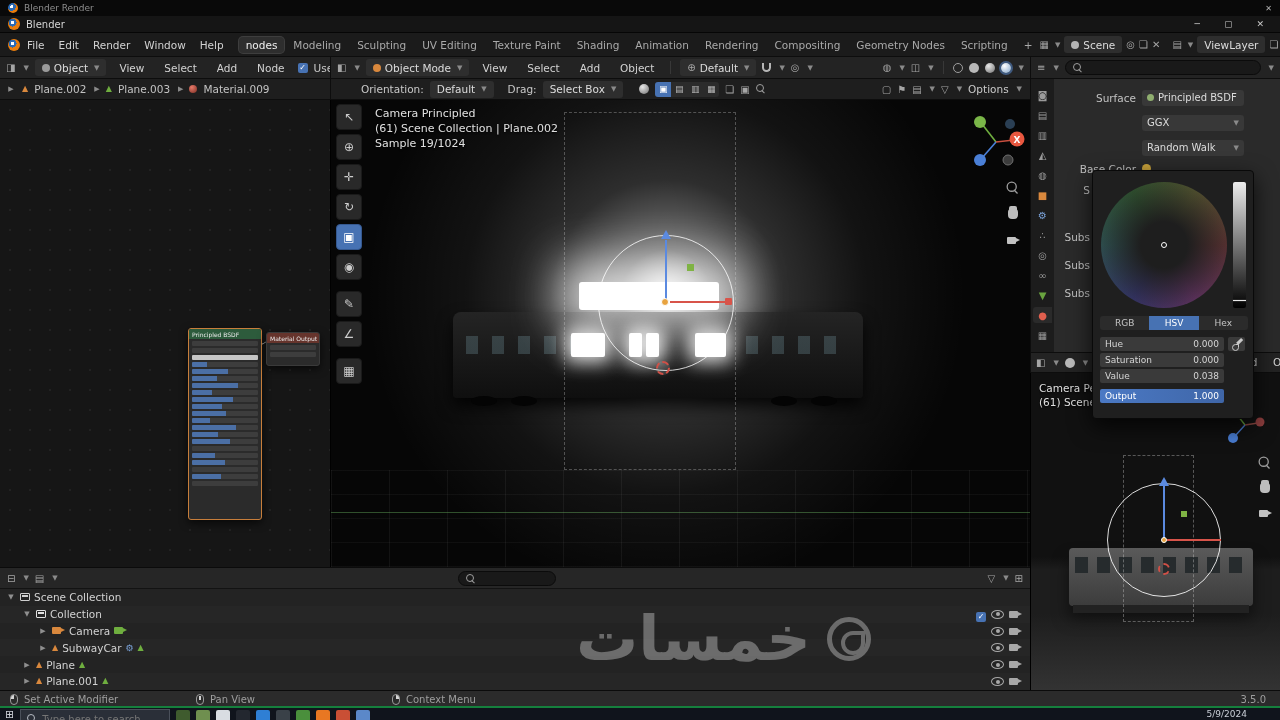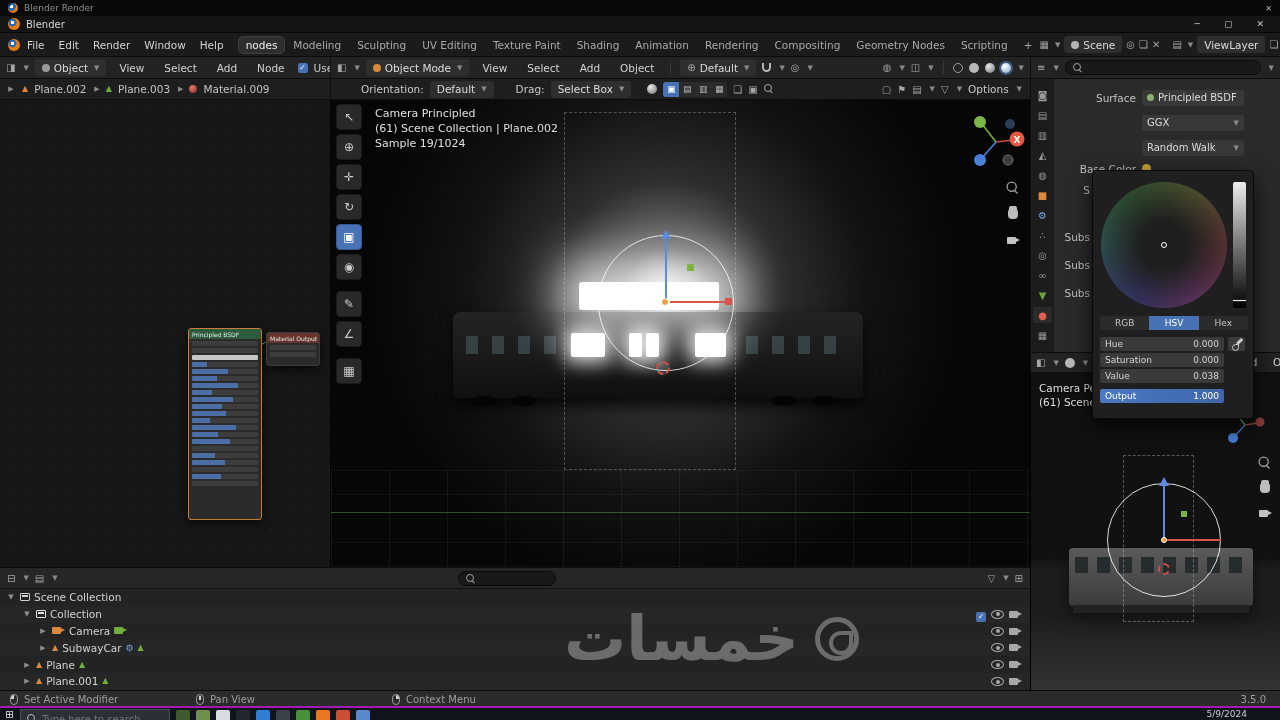--- a/index.html
+++ b/index.html
@@ -1,18 +1,18 @@
 <!DOCTYPE html>
 <html><head>
 <meta charset="utf-8">
 <style>
 :root{--accent:#4772b3;--orange:#e87d0d;}
 *{margin:0;padding:0;box-sizing:border-box;}
 body{font-family:"DejaVu Sans","Liberation Sans",sans-serif;background:#000;width:1280px;height:720px;overflow:hidden;}
-#screen{position:relative;width:1280px;height:720px;overflow:hidden;background:#a21caf;color:#c9c9c9;}
+#screen{position:relative;width:1280px;height:720px;overflow:hidden;background:#15803d;color:#c9c9c9;}
 .abs{position:absolute;}
 
 .tbar1{position:absolute;left:0;top:0;width:1280px;height:16px;background:#090909;display:flex;align-items:center;gap:6px;padding:0 8px;font-size:9px;color:#8e8e8e;}
 .tbar1 .winx{margin-left:auto;color:#b5b5b5;font-size:8px;}
 .tbar2{position:absolute;left:0;top:16px;width:1280px;height:17px;background:#151515;border-bottom:1px solid #060606;display:flex;align-items:center;gap:6px;padding:0 8px;font-size:10px;color:#d5d5d5;}
 .winbtns{margin-left:auto;display:flex;gap:24px;padding-right:8px;color:#c9c9c9;font-size:9px;}
 .blogo{width:12px;height:12px;border-radius:50%;background:radial-gradient(circle at 38% 38%,#fff 0 1.5px,#2d6bb4 1.5px 4px,#e87d0d 4px);display:inline-block;flex:none;}
 .blogo.sm{width:10px;height:10px;}
 
 .topbar{position:absolute;left:0;top:33px;width:1280px;height:24px;background:#1b1b1b;border-bottom:1px solid #0d0d0d;display:flex;align-items:center;padding:0 8px;font-size:10.5px;overflow:hidden;white-space:nowrap;}
@@ -157,21 +157,21 @@
 .status{position:absolute;left:0;top:690px;width:1280px;height:16px;background:#2b2b2b;border-top:1px solid #0b0b0b;font-size:10px;color:#9e9e9e;}
 .sgrp{position:absolute;top:3px;display:flex;gap:6px;align-items:center;}
 .sver{position:absolute;right:14px;top:3px;}
 .taskbar{position:absolute;left:0;top:708px;width:1280px;height:12px;background:#10141c;overflow:hidden;display:flex;align-items:flex-start;gap:6px;padding:1px 5px;}
 .tstart{color:#cfd3da;font-size:11px;line-height:11px;flex:none;}
 .tsearch{width:150px;height:20px;background:#2a2f38;border:1px solid #4a505a;display:flex;align-items:center;gap:5px;padding:0 6px;flex:none;}
 .tsearch input{background:transparent;border:none;outline:none;color:#b5bac2;font-size:10px;width:110px;font-family:inherit;}
 .tico{width:14px;height:14px;border-radius:2px;margin-top:1px;flex:none;}
 .tdate{margin-left:auto;margin-right:28px;color:#c9ced6;font-size:9px;line-height:11px;}
 
-.wm{position:absolute;left:564px;top:608px;display:flex;align-items:center;gap:16px;z-index:45;opacity:.32;color:#fff;pointer-events:none;}
+.wm{position:absolute;left:576px;top:608px;display:flex;align-items:center;gap:16px;z-index:45;opacity:.32;color:#fff;pointer-events:none;}
 .wm-text{font-size:62px;font-weight:bold;direction:rtl;line-height:1;}
 .wm-logo{width:44px;height:44px;border:5px solid #fff;border-radius:50%;position:relative;flex:none;}
 .wm-logo::after{content:"";position:absolute;left:9px;top:9px;width:16px;height:16px;border:4px solid #fff;border-radius:50% 0 50% 50%;}
 </style>
 </head>
 <body>
 
 <div id="screen">
 
   <div class="tbar1">
@@ -301,21 +301,21 @@
     <span class="dot" style="background:radial-gradient(circle at 35% 30%,#e87a6a,#7a2d22)"></span>
     <span>Material.009</span>
   </div>
 
   <div class="subhdr vp-sub">
     <span>Orientation:</span>
     <span class="wbox">
         <span>Default</span>
         <span class="dd">▼</span>
       </span>
-    <span style="margin-left:16px">Drag:</span>
+    <span style="margin-left:8px">Drag:</span>
     <span class="wbox">
         <span>Select Box</span>
         <span class="dd">▼</span>
       </span>
     <span class="sph mat" style="margin-left:10px"></span>
     <div class="seg">
       <span class="active">▣</span>
       <span>▤</span>
       <span>▥</span>
       <span>▦</span>

